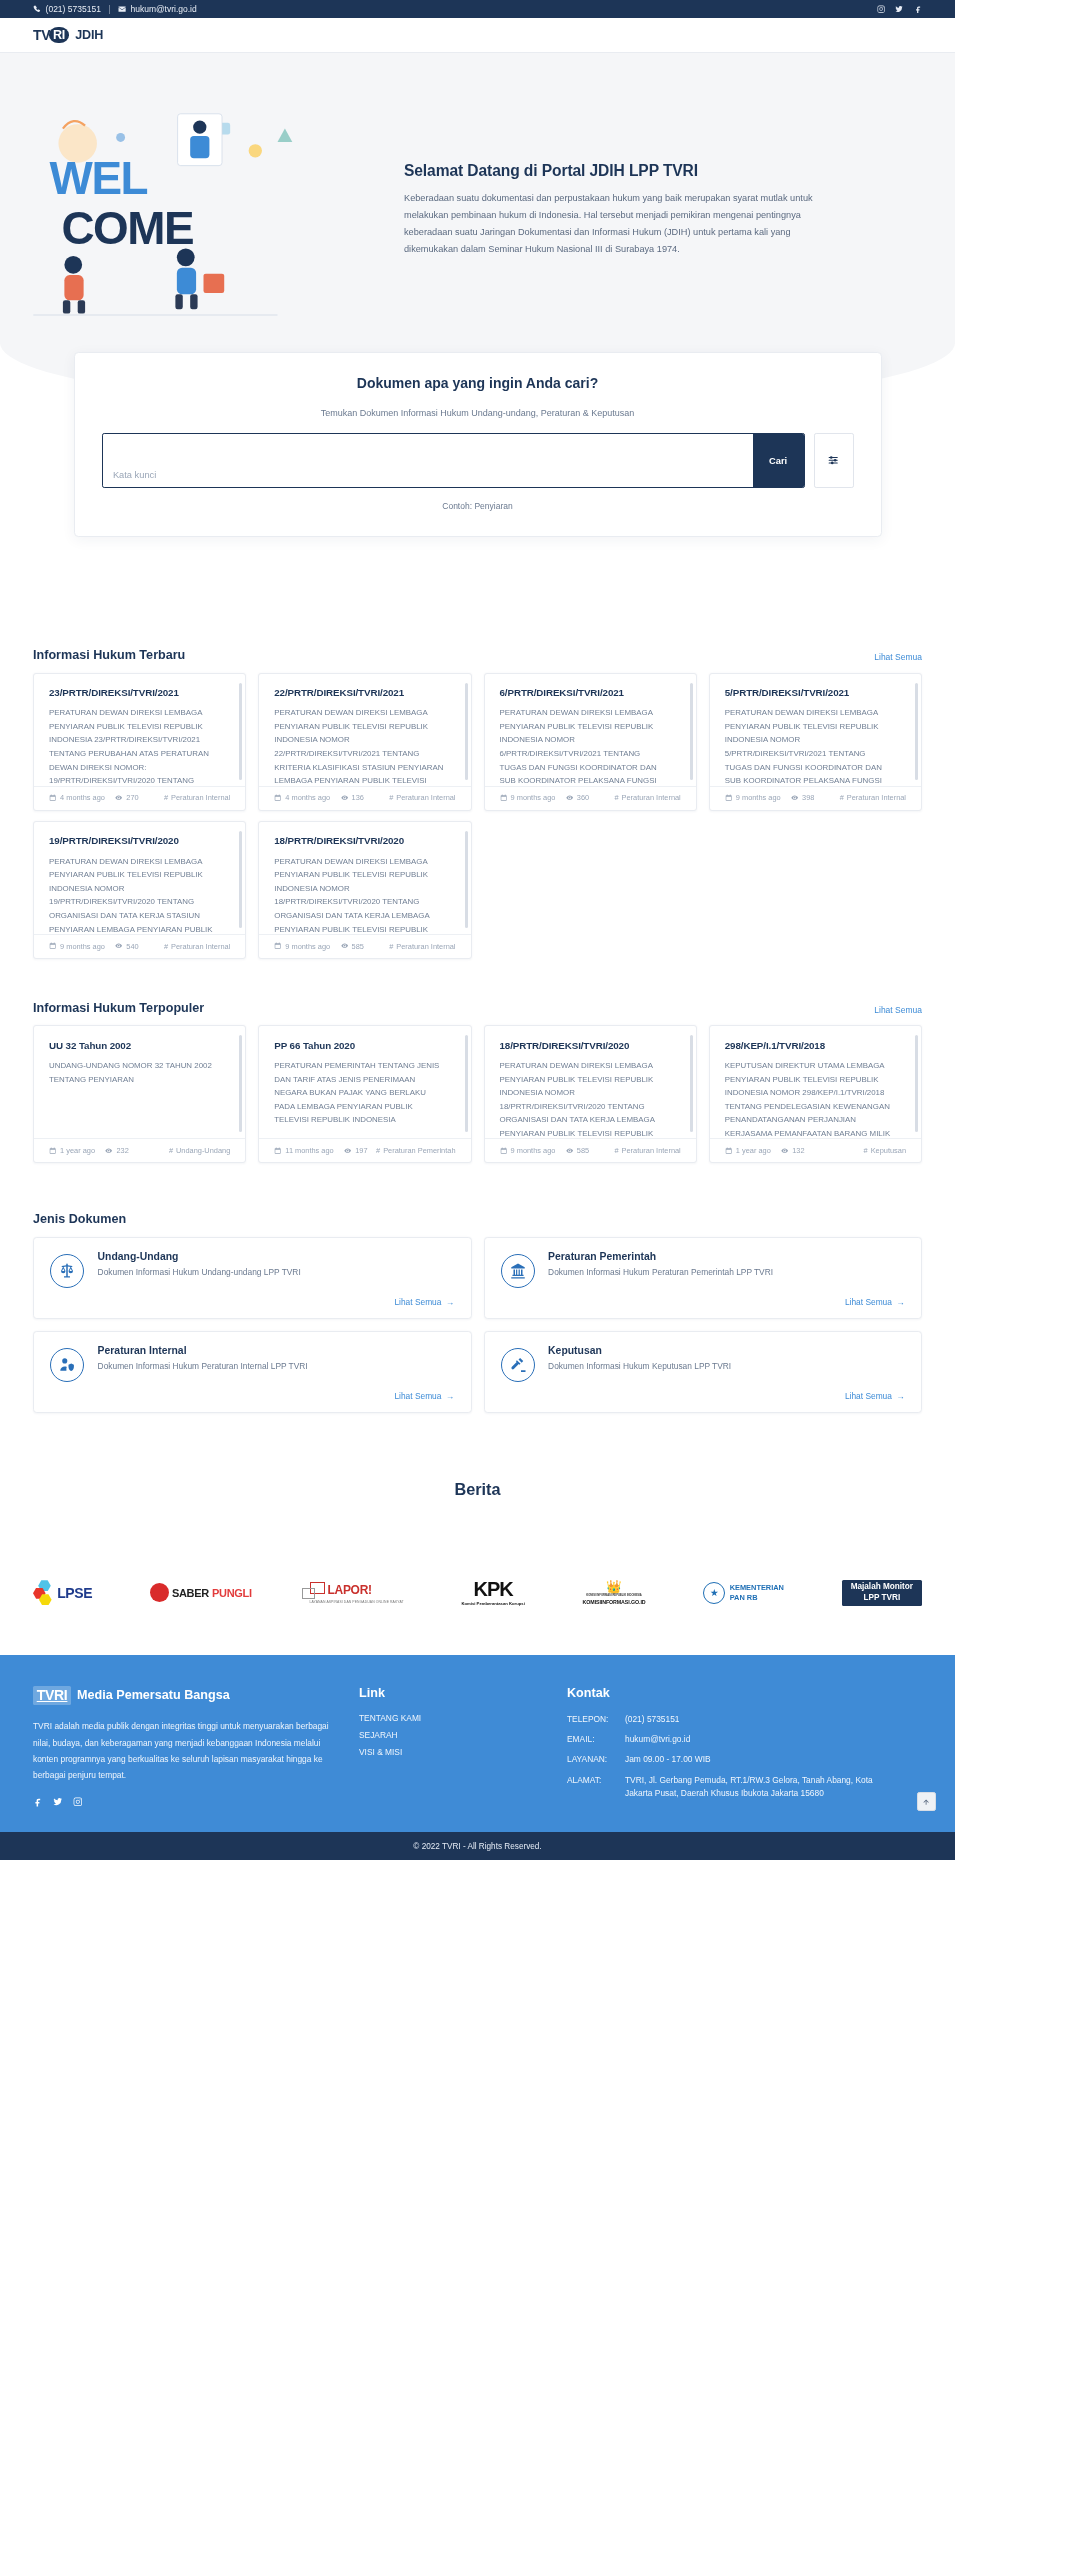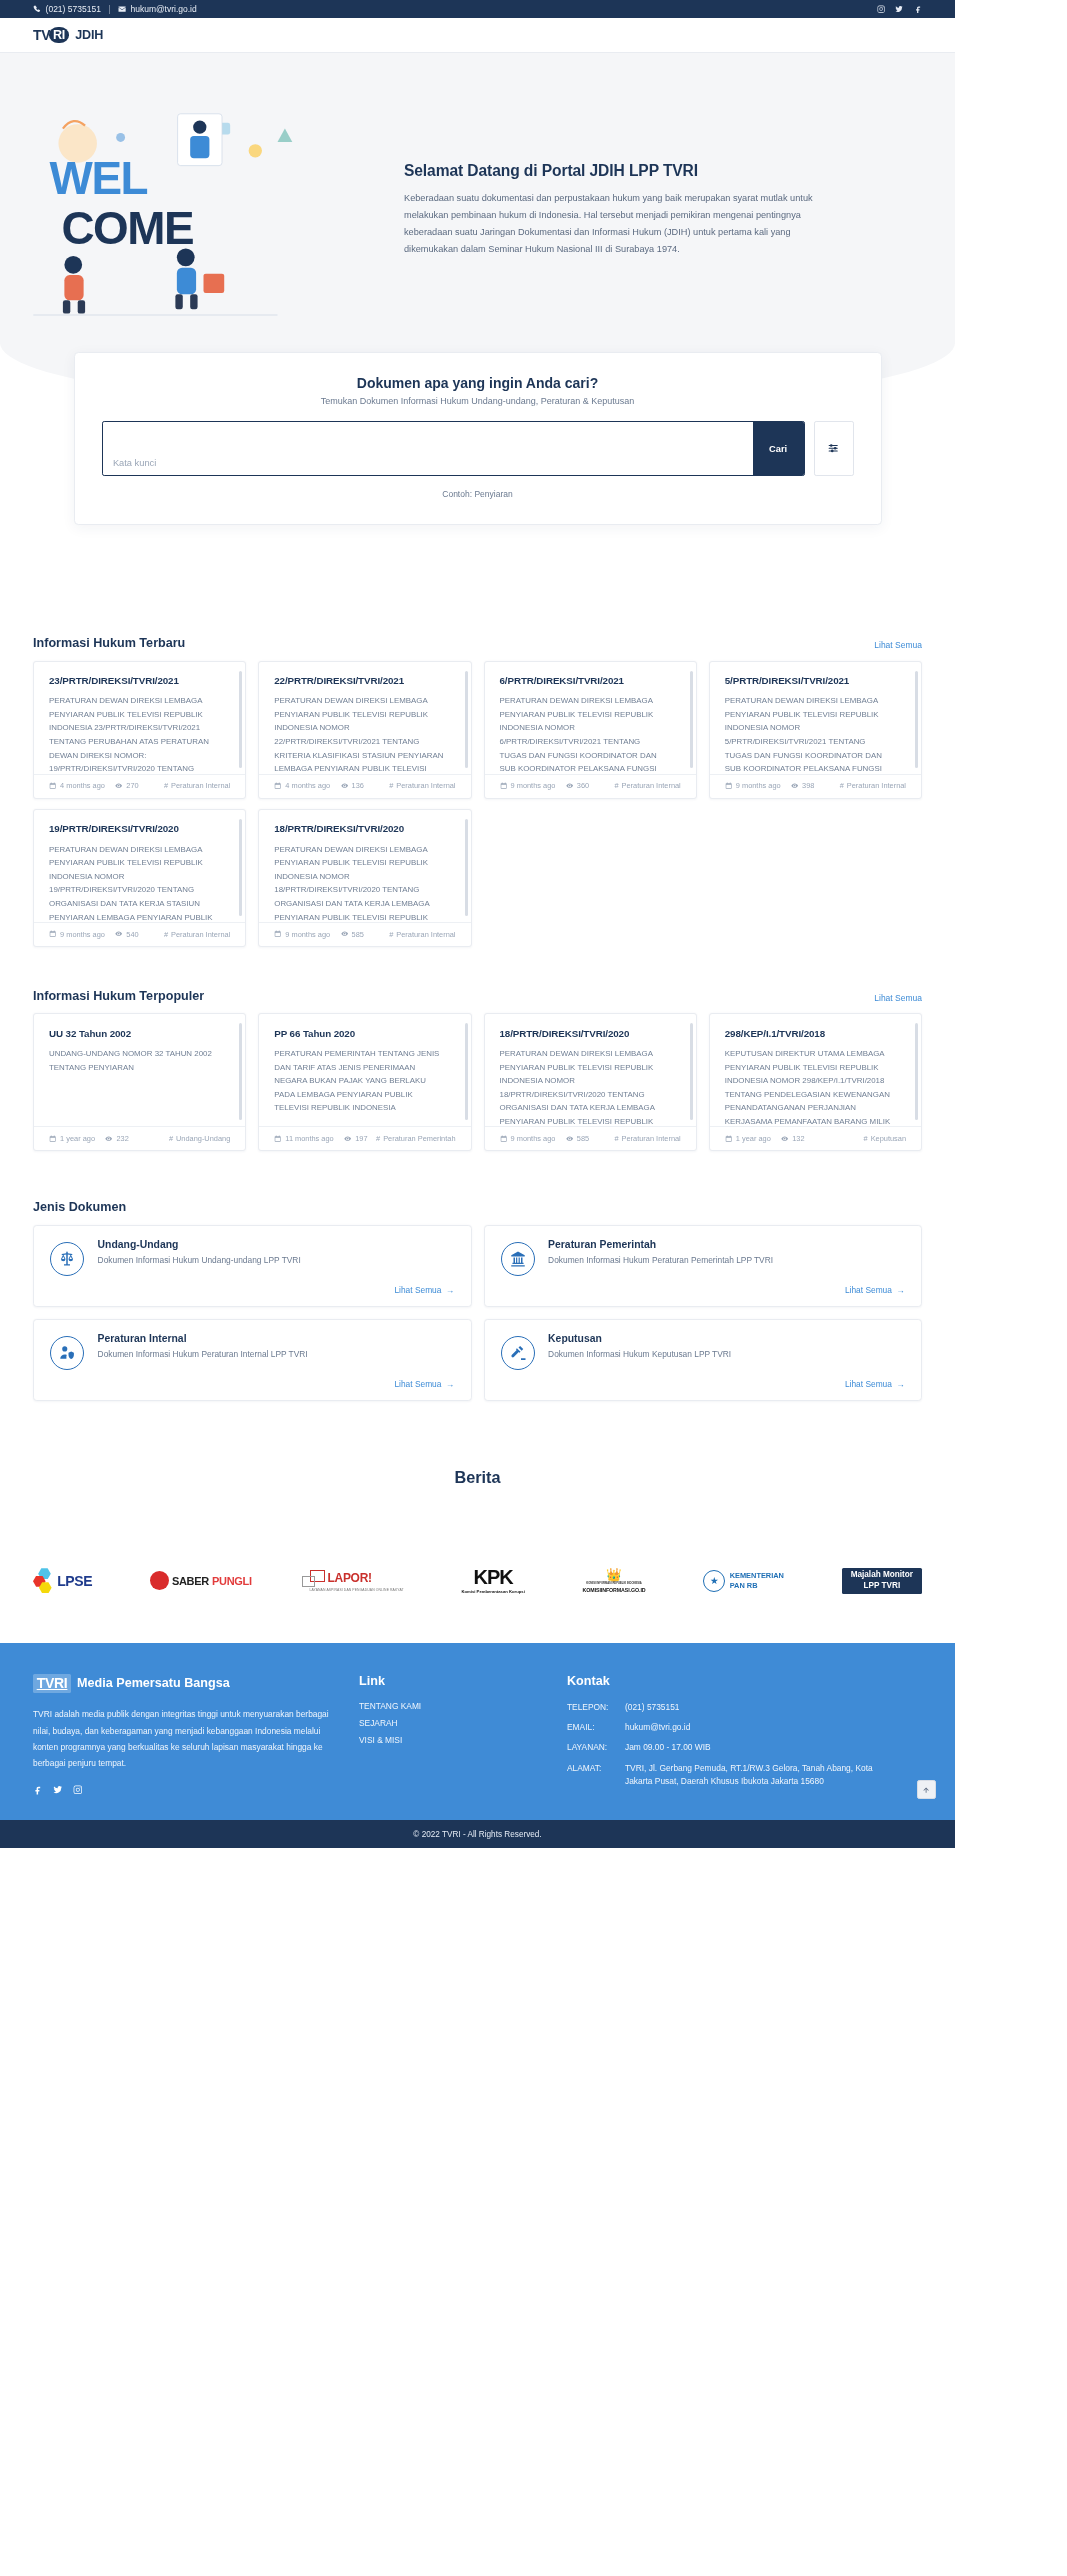--- a/index.html
+++ b/index.html
@@ -73,21 +73,21 @@
   .hero-copy p { font-size: 9.2px; line-height: 1.85; color: #5b6a80; max-width: 415px; }
 
   
   .search-zone { margin-top: -58px; position: relative; z-index: 5; padding-bottom: 111px; }
   .search-card {
     width: 808px; margin: 0 auto;
     background: #fff; border: 0.7px solid #e9ecf1; border-radius: 4.4px;
     box-shadow: 0 3px 13.3px rgba(30,50,90,.06);
     padding: 22px 27px 25px; text-align: center;
   }
-  .search-card h2 { font-size: 14px; color: #1d3557; font-weight: 800; margin-bottom: 5px; }
+  .search-card h2 { font-size: 14px; color: #1d3557; font-weight: 800; margin-bottom: 17px; }
   .search-sub { font-size: 9px; color: #6b7a90; margin-bottom: 15px; }
   .search-row { display: flex; gap: 9px; align-items: stretch; }
   .search-field {
     flex: 1; display: flex; border: 1.1px solid #1d3557; border-radius: 2.2px; overflow: hidden; background:#fff;
   }
   .search-field input {
     flex: 1; border: 0; outline: 0; padding: 0 10.4px; font-size: 9.3px;
     font-family: "Liberation Sans", sans-serif; color: #2b3a55; background: transparent; height: 25px; margin-top: 28px;
   }
   .search-field input::placeholder { color: #9aa6b7; }

